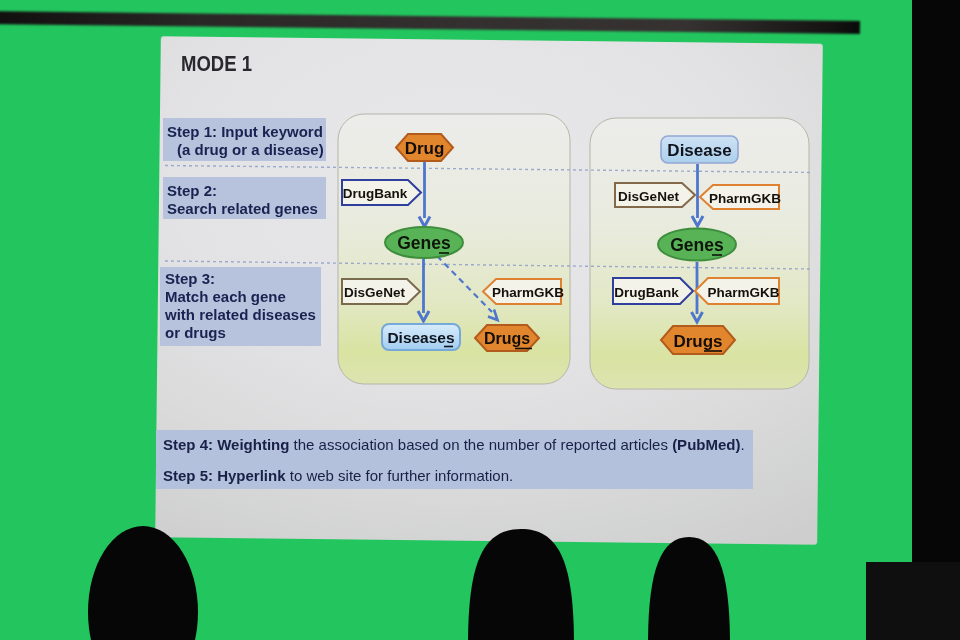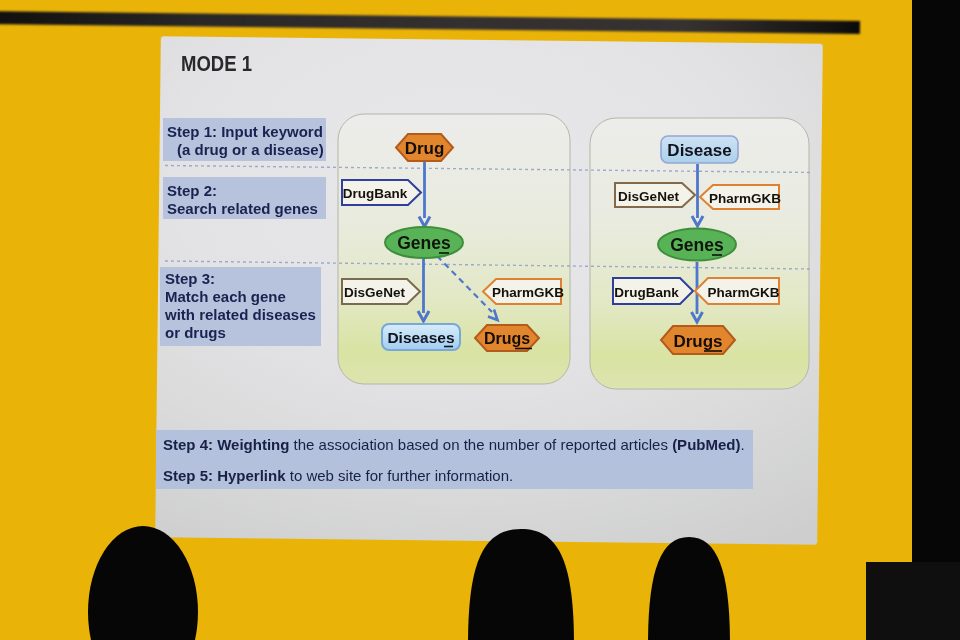--- a/index.html
+++ b/index.html
@@ -1,16 +1,16 @@
 <!DOCTYPE html>
 <html><head>
 <meta charset="utf-8">
 <style>
   html,body{margin:0;padding:0;background:#060606;width:960px;height:640px;overflow:hidden;}
-  #stage{position:relative;width:912px;height:640px;background:#eab308;font-family:"Liberation Sans",sans-serif;}
+  #stage{position:relative;width:912px;height:640px;background:#22c55e;font-family:"Liberation Sans",sans-serif;}
   #band{position:absolute;left:-20px;top:16px;width:880px;height:13px;
         background:linear-gradient(to right,#0f0e0d 0%,#2a2826 25%,#343030 55%,#363231 80%,#141312 97%,#0a0a0a 100%);
         transform:rotate(0.65deg);filter:blur(1.2px);}
   #slidebg{position:absolute;left:158px;top:39.5px;width:662px;height:501px;
         background:radial-gradient(ellipse 620px 420px at 45% 28%, #e8e8ea 0%, #e3e3e5 45%, #dadadb 72%, #cdcecd 100%);
         transform:rotate(0.65deg);border-radius:3px;filter:blur(0.7px);}
   svg{position:absolute;left:0;top:0;filter:blur(0.4px);}
 </style>
 </head>
 <body>

